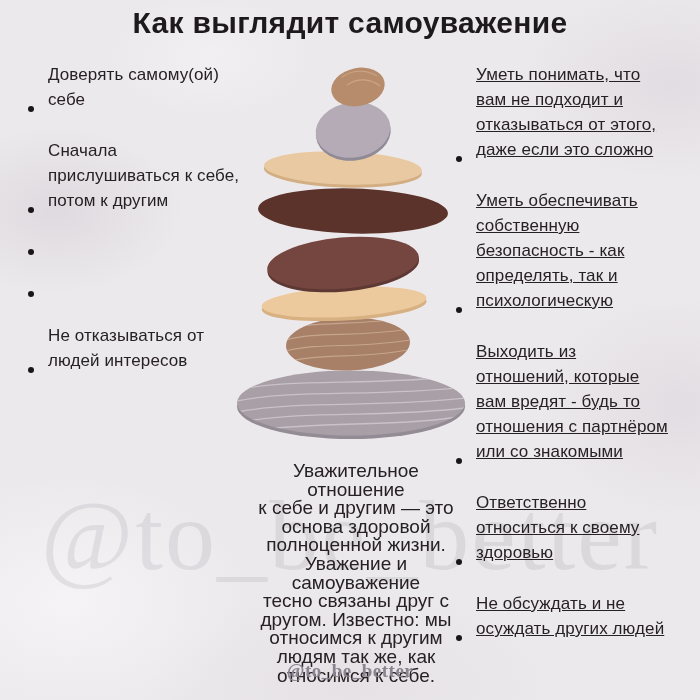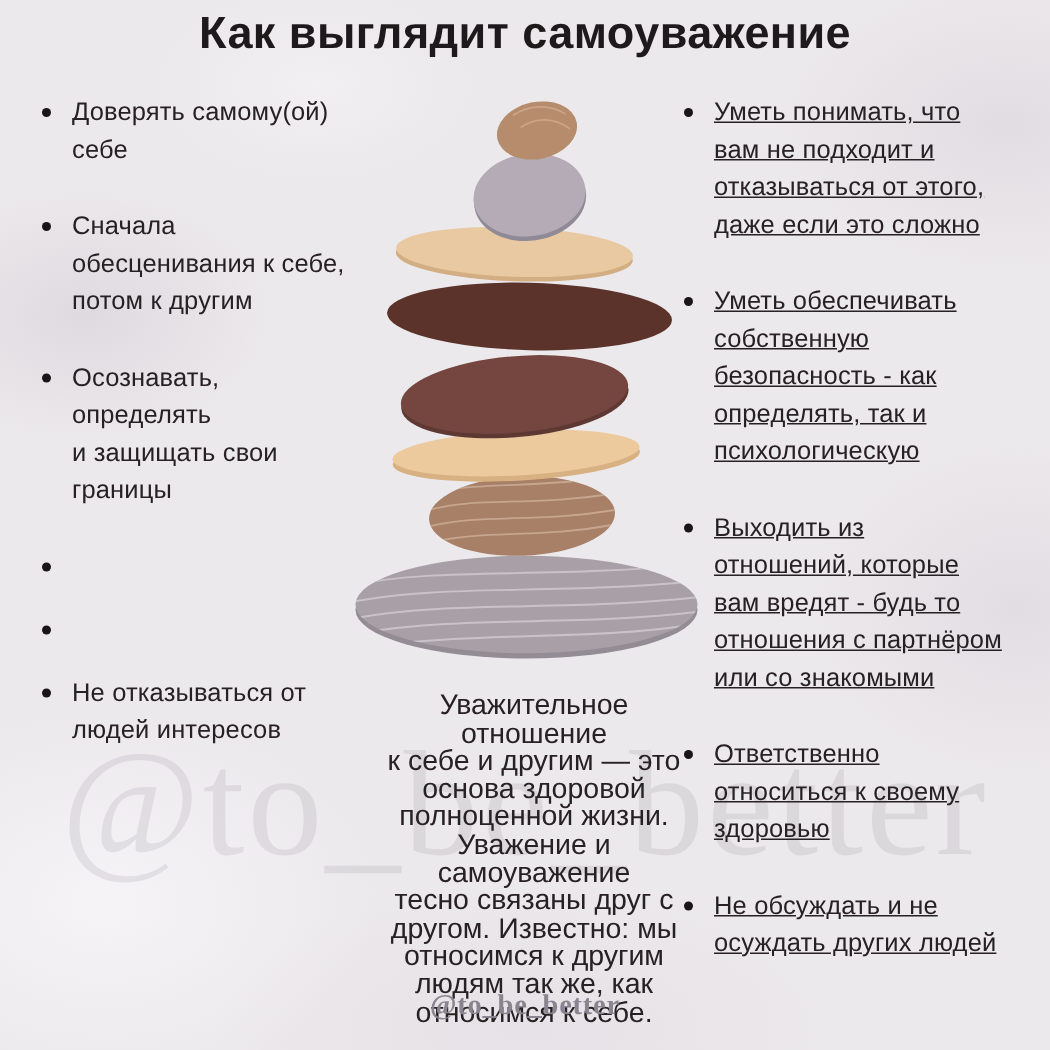--- a/index.html
+++ b/index.html
@@ -43,21 +43,21 @@
     pointer-events: none;
   }
   .col {
     position: absolute;
     top: 62px;
   }
   .col-left  { left: 28px;  width: 214px; }
   .col-right { left: 456px; width: 226px; text-decoration: underline; }
   .bullet-item {
     display: flex;
-    align-items: flex-start;
+    align-items: flex-end;
     margin-bottom: 26px;
   }
   .dot {
     flex: 0 0 auto;
     width: 6px; height: 6px;
     border-radius: 50%;
     background: #1a1518;
     margin: 10px 14px 0 0;
   }
   .bullet-text {
@@ -105,28 +105,22 @@
 
   <div class="col col-left">
     <div class="bullet-item">
       <span class="dot"></span>
       <span class="bullet-text">Доверять самому(ой)
 себе</span>
     </div>
     <div class="bullet-item">
       <span class="dot"></span>
       <span class="bullet-text">Сначала
-обесценивания к себе,
+прислушиваться к себе,
 потом к другим</span>
-    </div>
-    <div class="bullet-item">
-      <span class="dot"></span>
-      <span class="bullet-text">Осознавать, определять
-и защищать свои
-границы</span>
     </div>
     <div class="bullet-item">
       <span class="dot"></span>
     </div>
     <div class="bullet-item">
       <span class="dot"></span>
     </div>
     <div class="bullet-item">
       <span class="dot"></span>
       <span class="bullet-text">Не отказываться от

